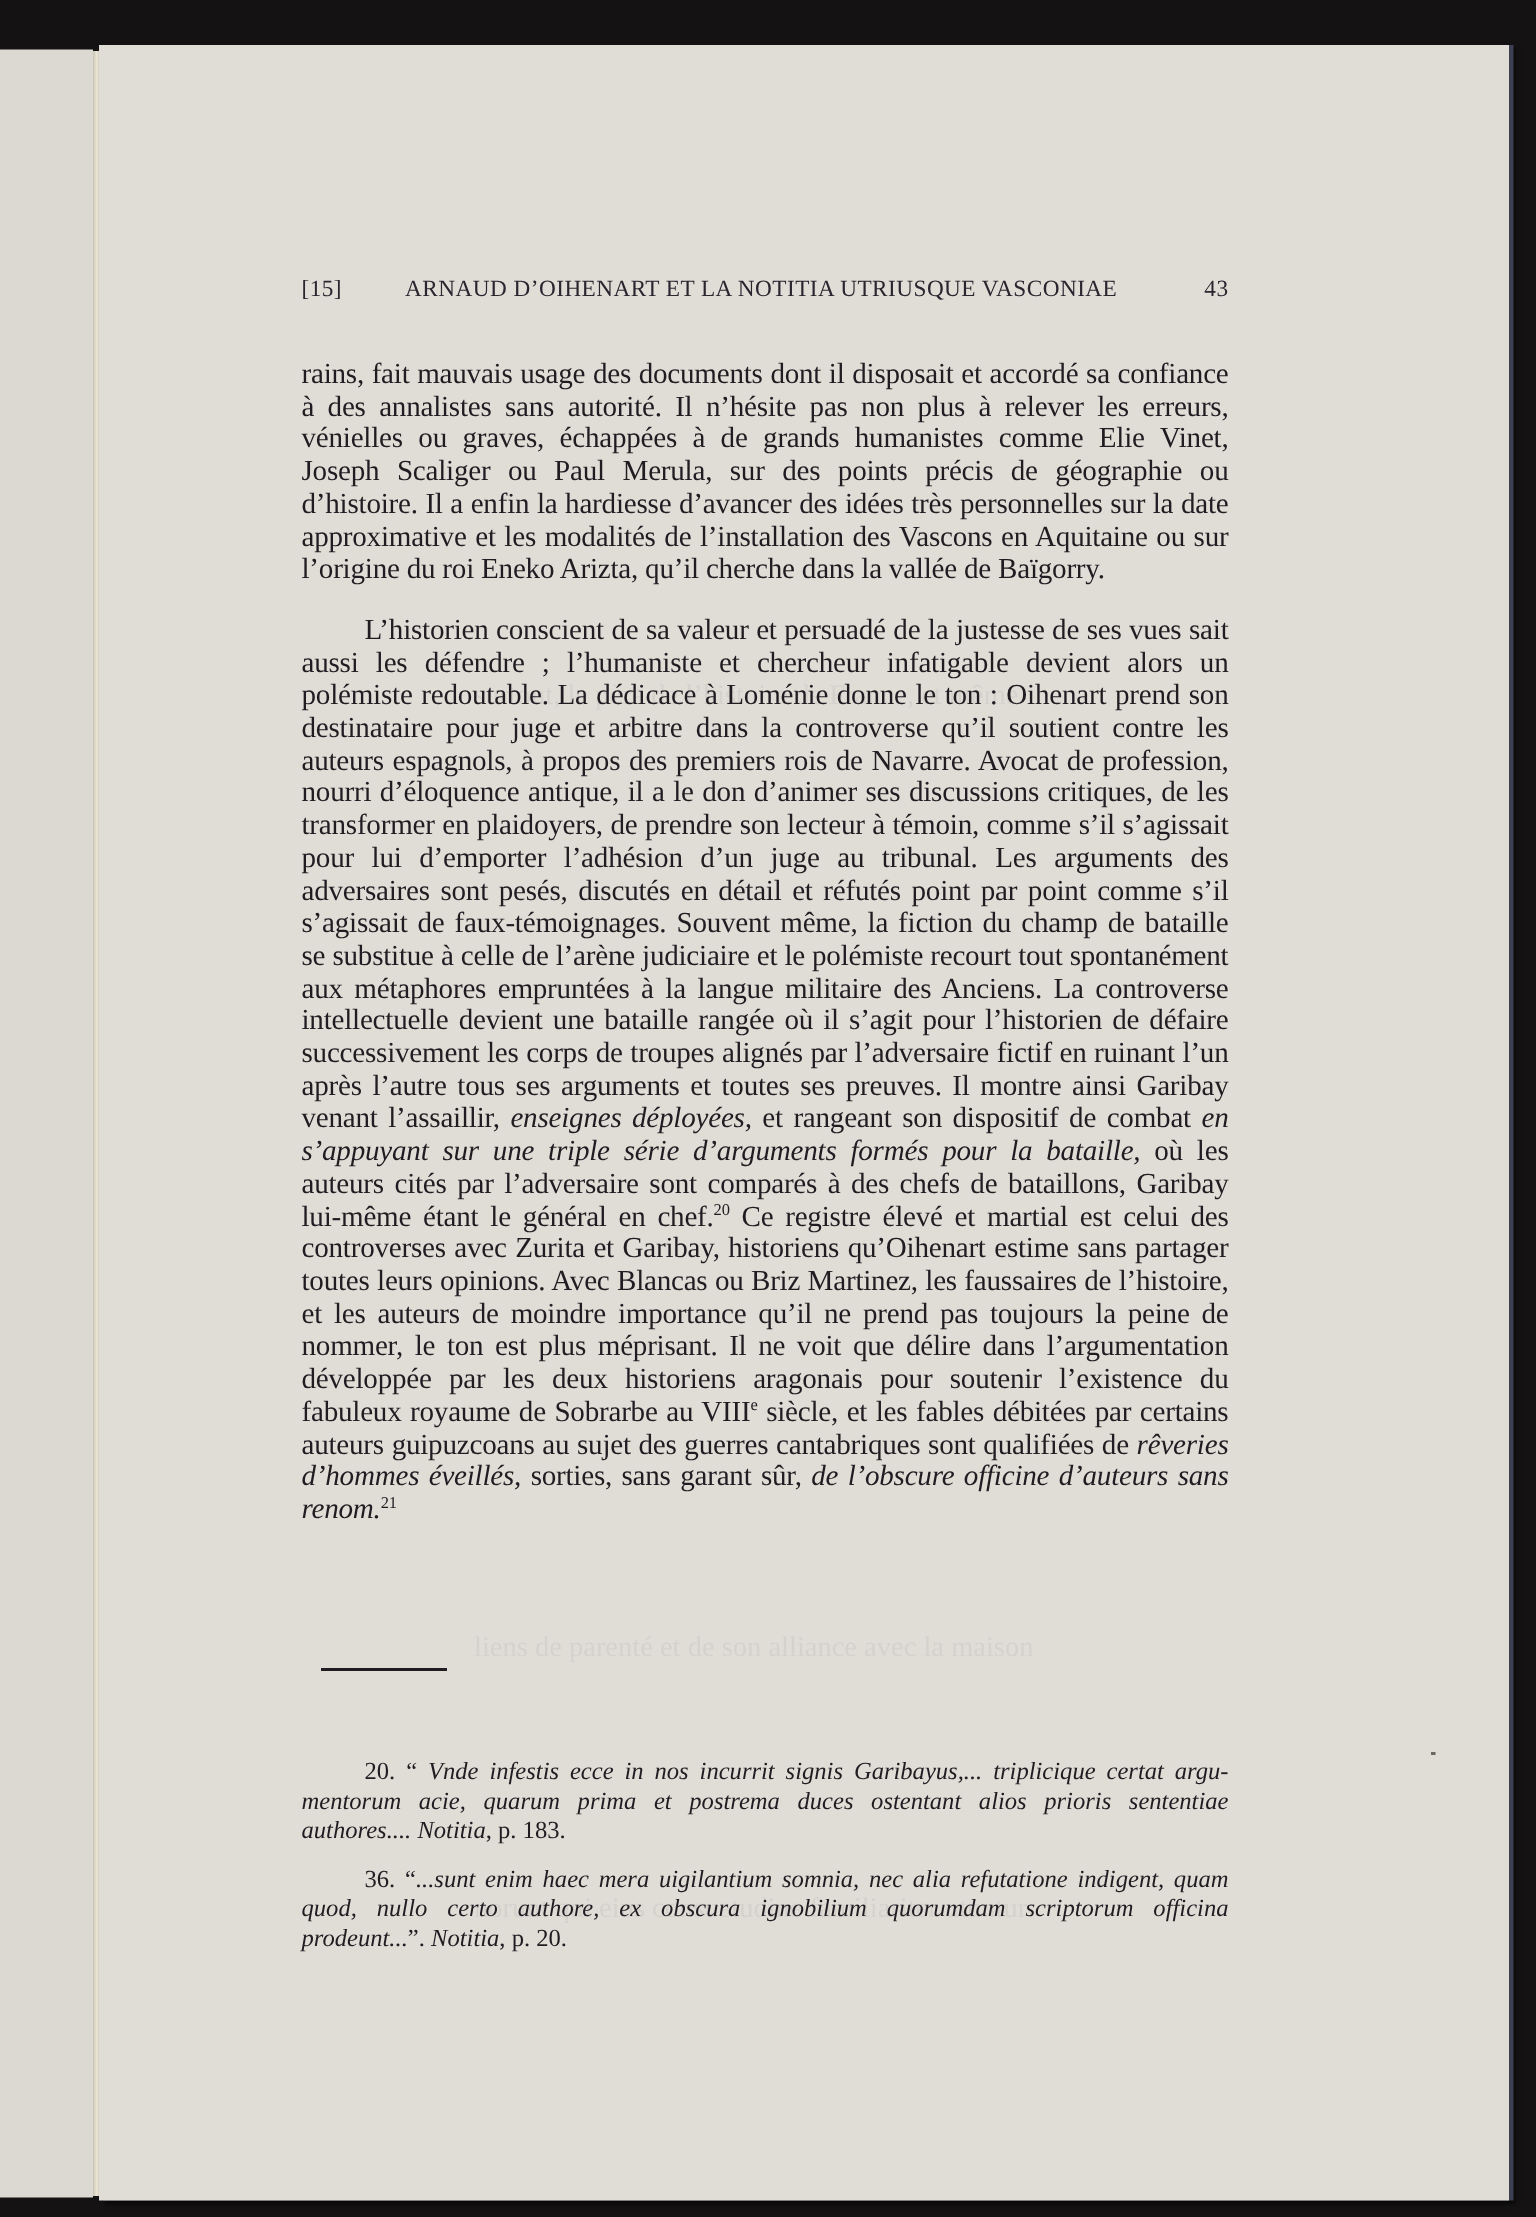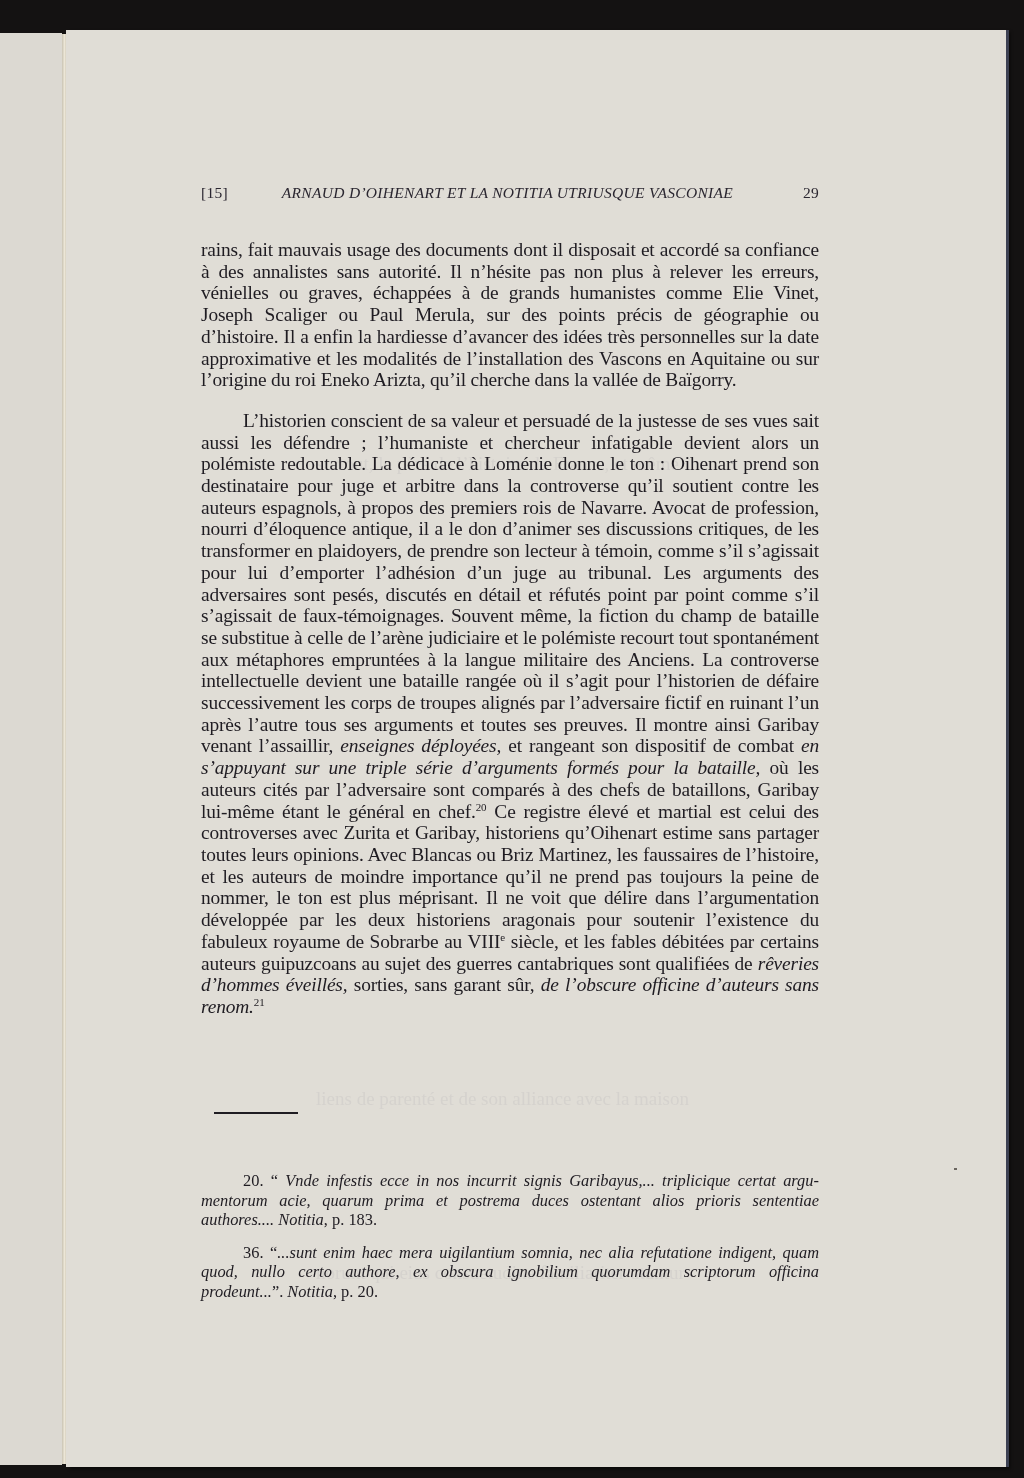--- a/index.html
+++ b/index.html
@@ -55,21 +55,20 @@
       letter-spacing: 0.3px;
       display: flex;
       justify-content: flex-start;
       color: #2a2630;
     }
     .running-head .rh-title {
       flex: 1;
       text-align: center;
       padding-left: 8px;
       padding-right: 24px;
-      font-style: italic;
     }
     .body-text {
       position: absolute;
       top: 209px;
       left: 0;
       width: 618px;
       font-size: 19.4px;
       line-height: 21.7px;
       text-align: justify;
       letter-spacing: -0.15px;
@@ -131,21 +130,21 @@
 
   <div class="ghost" style="left:250px; top:395px;margin-top:28px;">surtout, le père de l’histoire de France, et même</div>
   <div class="ghost" style="left:250px; top:1058px;">liens de parenté et de son alliance avec la maison</div>
   <div class="ghost" style="left:250px; top:1232px;">norunt qui eius consuetudine familiariter utuntur</div>
   <div class="speck" style="left:888px; top:1138px;"></div>
 
   <div class="content">
     <div class="running-head">
       <span>[15]</span>
       <span class="rh-title">ARNAUD D’OIHENART ET LA NOTITIA UTRIUSQUE VASCONIAE</span>
-      <span>29</span>
+      <span>43</span>
     </div>
 
     <div class="body-text" id="body-text">
       <p><span>rains, fait mauvais usage des documents dont il disposait et accordé sa con­fiance à des annalistes sans autorité. Il n’hésite pas non plus à relever les erreurs, vénielles ou graves, échappées à de grands humanistes comme Elie Vinet, Joseph Scaliger ou Paul Merula, sur des points précis de géo­graphie ou d’histoire. Il a enfin la hardiesse d’avancer des idées très per­sonnelles sur la date approximative et les modalités de l’installation des Vascons en Aquitaine ou sur l’origine du roi Eneko Arizta, qu’il cherche dans la vallée de Baïgorry.</span></p>
       <p class="indent"><span>L’historien conscient de sa valeur et persuadé de la justesse de ses vues sait aussi les défendre ; l’humaniste et chercheur infatigable devient alors un polémiste redoutable. La dédicace à Loménie donne le ton : Oihenart prend son destinataire pour juge et arbitre dans la controverse qu’il soutient contre les auteurs espagnols, à propos des premiers rois de Navarre. Avocat de profession, nourri d’éloquence antique, il a le don d’animer ses discussions critiques, de les transformer en plaidoyers, de prendre son lecteur à témoin, comme s’il s’agissait pour lui d’emporter l’adhésion d’un juge au tribunal. Les arguments des adversaires sont pesés, discutés en détail et réfutés point par point comme s’il s’agissait de faux-témoignages. Souvent même, la fiction du champ de bataille se subs­titue à celle de l’arène judiciaire et le polémiste recourt tout spontanément aux métaphores empruntées à la langue militaire des Anciens. La contro­verse intellectuelle devient une bataille rangée où il s’agit pour l’historien de défaire successivement les corps de troupes alignés par l’adversaire fictif en ruinant l’un après l’autre tous ses arguments et toutes ses preuves. Il montre ainsi Garibay venant l’assaillir, </span><i>enseignes déployées,</i><span> et rangeant son dispositif de combat </span><i>en s’appuyant sur une triple série d’arguments formés pour la bataille,</i><span> où les auteurs cités par l’adversaire sont comparés à des chefs de bataillons, Garibay lui-même étant le général en chef.</span><sup>20</sup><span> Ce registre élevé et martial est celui des controverses avec Zurita et Garibay, historiens qu’Oihenart estime sans partager toutes leurs opinions. Avec Blancas ou Briz Martinez, les faussaires de l’histoire, et les auteurs de moindre importance qu’il ne prend pas toujours la peine de nommer, le ton est plus méprisant. Il ne voit que délire dans l’argumentation dévelop­pée par les deux historiens aragonais pour soutenir l’existence du fabuleux royaume de Sobrarbe au VIII</span><sup>e</sup><span> siècle, et les fables débitées par certains auteurs guipuzcoans au sujet des guerres cantabriques sont qualifiées de </span><i>rêveries d’hommes éveillés,</i><span> sorties, sans garant sûr, </span><i>de l’obscure officine d’au­teurs sans renom.</i><sup>21</sup></p>
     </div>
 
     <div class="fn-rule"></div>
 
     <div class="footnotes" id="footnotes">

